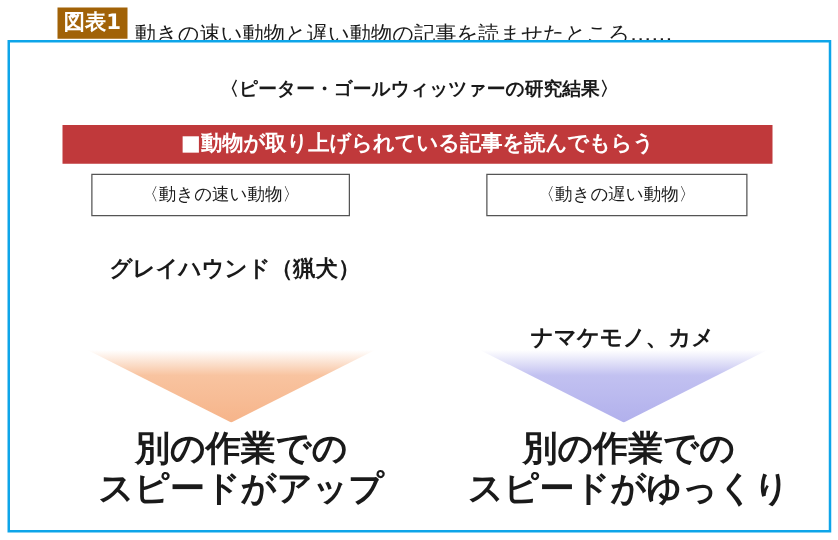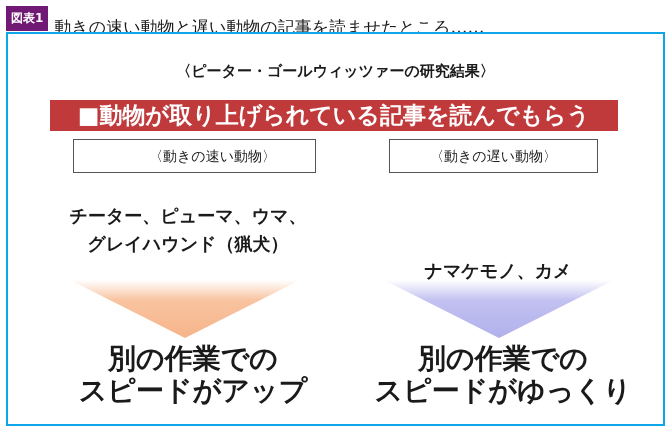--- a/index.html
+++ b/index.html
@@ -3,42 +3,42 @@
 <meta charset="utf-8">
 <style>
   html, body { margin: 0; padding: 0; background: #ffffff; }
   body {
     width: 670px; height: 432px; position: relative; overflow: hidden;
     font-family: "DejaVu Sans", "Liberation Sans", sans-serif;
     color: #1a1a1a;
   }
   .fig-header { position: absolute; left: 6px; top: 6px; height: 25px; display: flex; align-items: center; }
   .fig-badge {
-    background: #701a75; color: #fff; font-weight: bold; font-size: 12px;
-    height: 25px; line-height: 25px; padding: 0 5px 0 5px; letter-spacing: 0px;
+    background: #a16207; color: #fff; font-weight: bold; font-size: 17px;
+    height: 25px; line-height: 25px; padding: 0 5px 0 5px; letter-spacing: 0px; margin-left: 40px;
   }
   .fig-title { font-size: 17px; margin-left: 6px; color: #1a1a1a; white-space: nowrap; margin-top: 17px; }
   .frame {
     position: absolute; left: 6px; top: 32px; width: 655px; height: 390px;
     border: 2px solid #0ea5e9; background: #fff;
   }
   .subtitle {
     position: absolute; left: 0; right: 0; top: 28px; text-align: center;
     font-size: 15px; font-weight: bold; color: #1a1a1a; white-space: nowrap;
   }
   .banner {
     position: absolute; left: 42px; top: 66px; width: 568px; height: 31px;
-    background: #c0393b; color: #fff; font-weight: bold; font-size: 23px;
+    background: #c0393b; color: #fff; font-weight: bold; font-size: 17px;
     text-align: center; line-height: 31px; white-space: nowrap;
   }
   .label-box {
     position: absolute; top: 105px; height: 32px; border: 1px solid #555;
     background: #fff; font-size: 14px; text-align: center; line-height: 32px; white-space: nowrap;
   }
-  .label-left { left: 65px; width: 205px; padding-left: 36px; }
+  .label-left { left: 65px; width: 205px; }
   .label-right { left: 381px; width: 207px; }
   .animals {
     position: absolute; text-align: center; font-weight: bold; font-size: 18px;
     line-height: 28px; white-space: nowrap;
   }
   .animals-left { left: 10px; width: 340px; top: 168px; }
   .animals-right { left: 330px; width: 320px; top: 196px; margin-top: 27px; }
   .arrow { position: absolute; top: 246px; width: 230px; height: 58px; }
   .arrow-left { left: 62px; }
   .arrow-right { left: 376px; }
@@ -59,21 +59,20 @@
 </div>
 
 <div class="frame">
   <div class="subtitle">〈ピーター・ゴールウィッツァーの研究結果〉</div>
   <div class="banner">■動物が取り上げられている記事を読んでもらう</div>
 
   <div class="label-box label-left">〈動きの速い動物〉</div>
   <div class="label-box label-right">〈動きの遅い動物〉</div>
 
   <div class="animals animals-left">
-    <span class="line">チーター、ピューマ、ウマ、</span>
     <span class="line">グレイハウンド（猟犬）</span>
   </div>
   <div class="animals animals-right">
     <span class="line">ナマケモノ、カメ</span>
   </div>
 
   <svg class="arrow arrow-left" viewBox="0 0 230 58" preserveAspectRatio="none">
     <defs>
       <linearGradient id="gL" x1="0" y1="0" x2="0" y2="1">
         <stop offset="0" stop-color="#f7b98f" stop-opacity="0"></stop>

